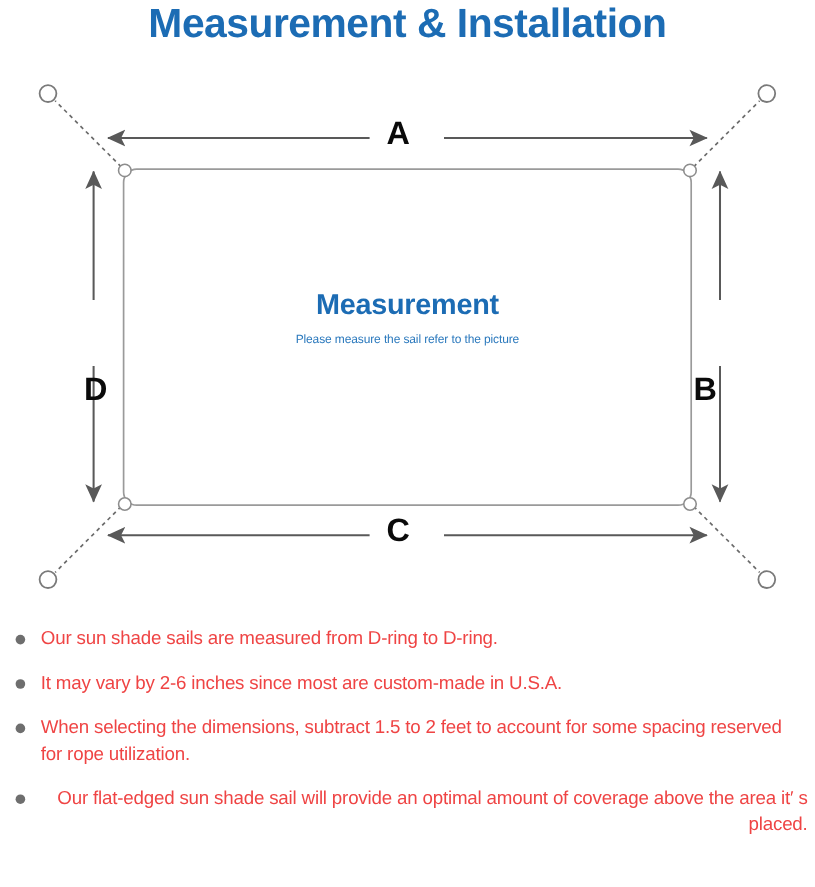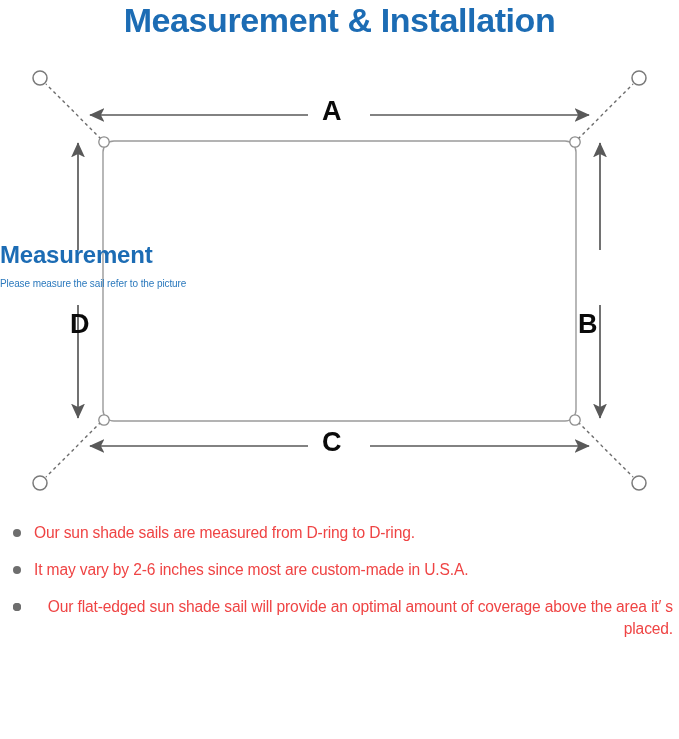--- a/index.html
+++ b/index.html
@@ -40,21 +40,21 @@
   }
   .diagram svg {
     display: block;
   }
 
   .center-label {
     position: absolute;
     left: 0;
     top: 190px;
     width: 679px;
-    text-align: left;
+    text-align: center;
     pointer-events: none;
   }
   .center-title {
     font-size: 24px;
     font-weight: bold;
     color: #1c6cb4;
     line-height: 30px;
     letter-spacing: -0.2px;
   }
   .center-sub {
@@ -183,18 +183,19 @@
   <div class="note-item">
     <span class="note-bullet"></span>
     <span>Our sun shade sails are measured from D-ring to D-ring.</span>
   </div>
   <div class="note-item">
     <span class="note-bullet"></span>
     <span>It may vary by 2-6 inches since most are custom-made in U.S.A.</span>
   </div>
   <div class="note-item">
     <span class="note-bullet"></span>
+    <span>When selecting the dimensions, subtract 1.5 to 2 feet to account for some spacing reserved for rope utilization.</span>
   </div>
   <div class="note-item">
     <span class="note-bullet"></span>
     <span>Our flat-edged sun shade sail will provide an optimal amount of coverage above the area it′ s placed.</span>
   </div>
 </div>
 
 </body></html>

